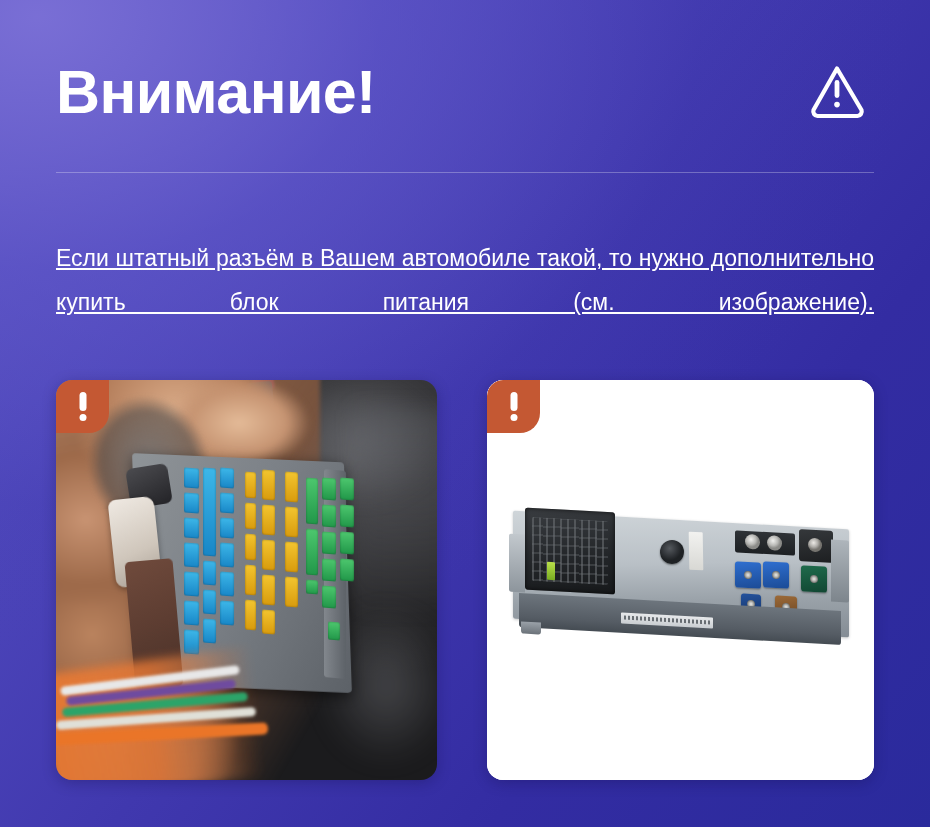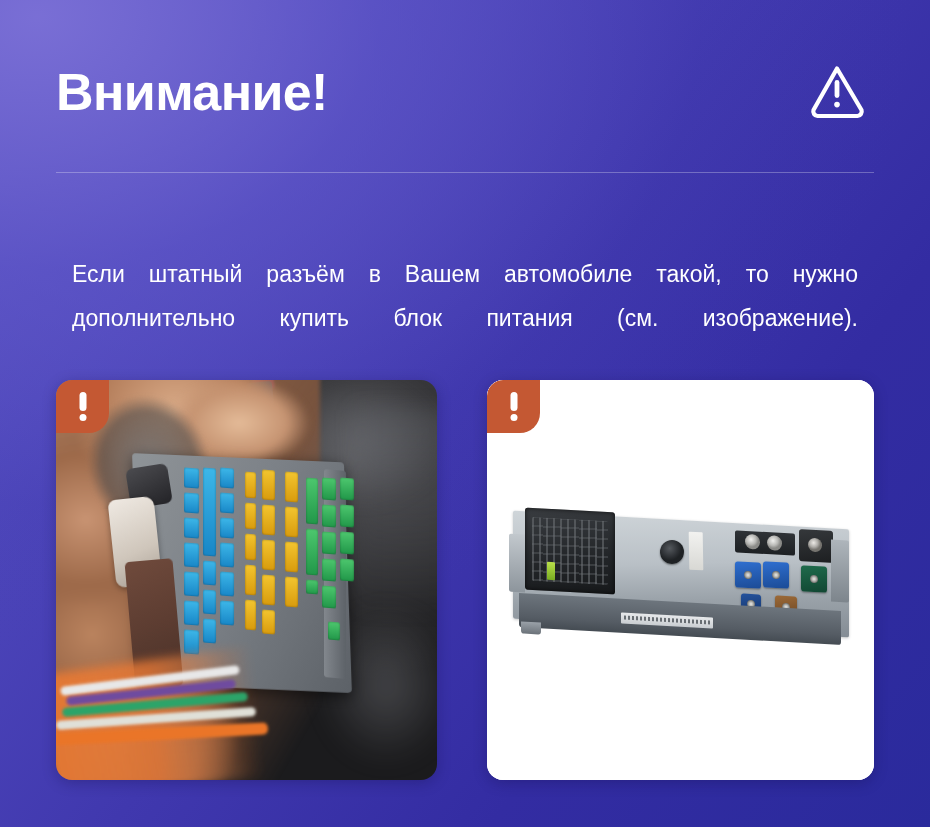--- a/index.html
+++ b/index.html
@@ -32,21 +32,21 @@
     left: 56px;
     top: 42px;
     width: 818px;
     height: 100px;
     display: flex;
     align-items: center;
     justify-content: space-between;
   }
 
   .page-title {
-    font-size: 52px;
+    font-size: 61px;
     line-height: 1;
     font-weight: 700;
     color: #ffffff;
     letter-spacing: -0.6px;
     margin: 0;
     white-space: nowrap;
     font-stretch: normal;
   }
 
   .warn-icon-wrap {
@@ -75,21 +75,21 @@
     left: 56px;
     top: 236px;
     width: 818px;
     color: #ffffff;
     font-size: 23px;
     font-weight: 500;
     line-height: 44px;
     text-align: justify;
     text-justify: inter-word;
   }
-  .body-copy p { margin: 16px; }
+  .body-copy p { margin: 0; text-decoration: underline; }
   .body-copy p::after {
     content: "";
     display: inline-block;
     width: 100%;
   }
 
   
   .cards {
     position: absolute;
     left: 56px;

